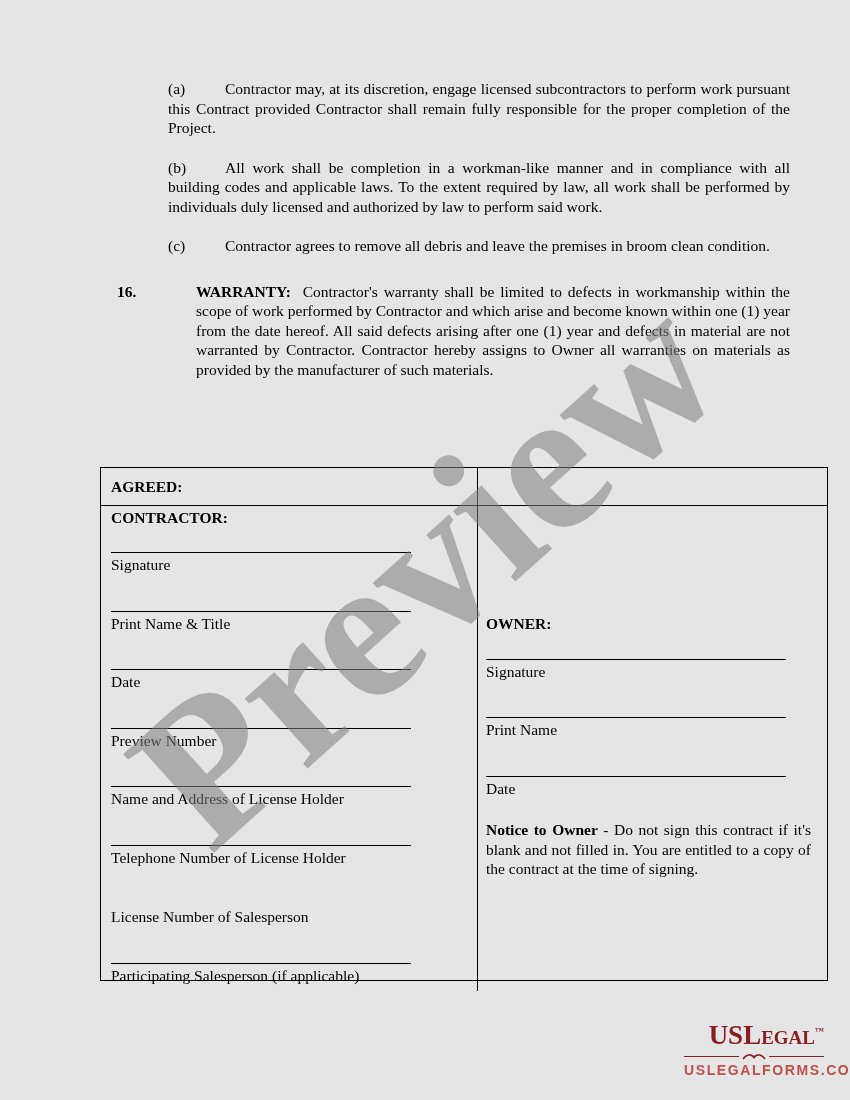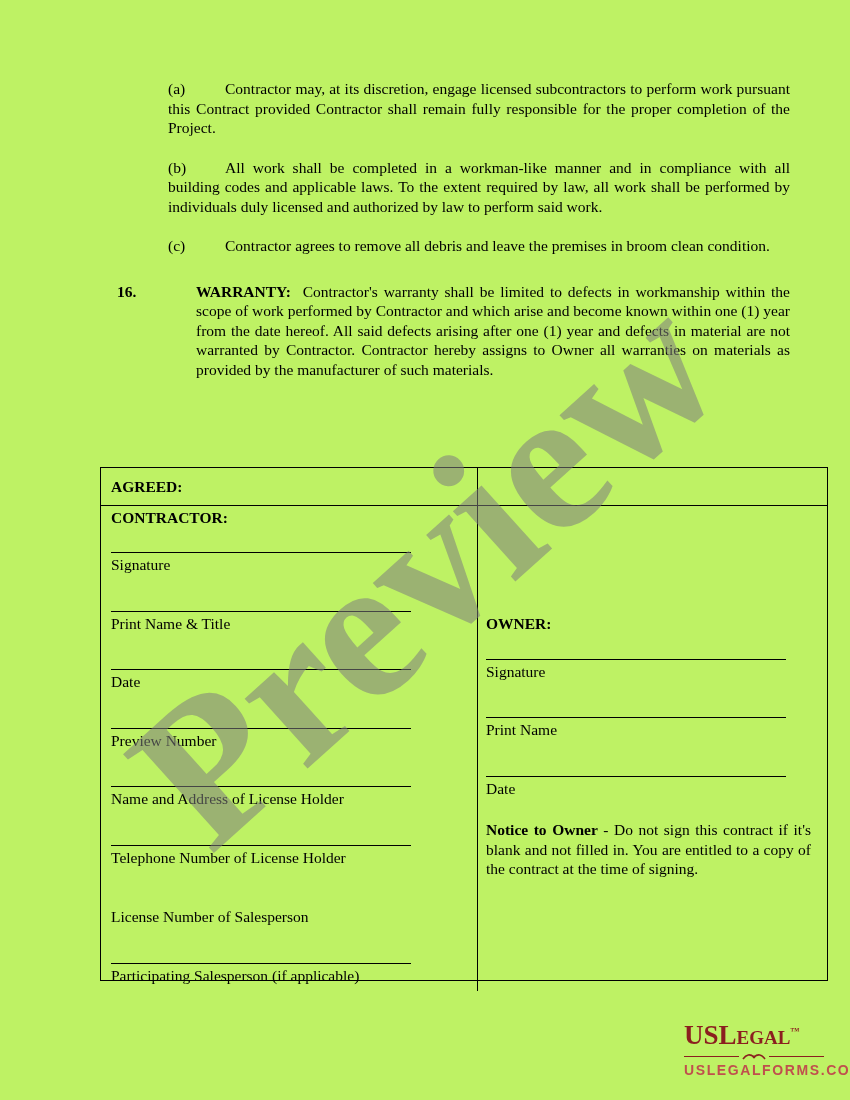--- a/index.html
+++ b/index.html
@@ -1,18 +1,18 @@
 <!DOCTYPE html>
 <html><head>
 <meta charset="utf-8">
 <style>
   html,body { margin:0; padding:0; background:#ffffff; }
   .page {
     position:relative; width:850px; height:1100px; margin:0 auto;
-    background:#bef264; color:#000;
+    background:#e5e5e5; color:#000;
     font-family:"Liberation Serif", serif; font-size:15.5px; line-height:1.26;
     overflow:hidden;
   }
   
   .content { position:absolute; top:79px; left:117px; width:673px; }
   p.para { margin:0 0 20px 51px; text-align:justify; }
   .plabel { display:inline-block; width:57px; }
   .item16 { display:flex; margin-top:26px; }
   .item16 .num { width:51px; font-weight:bold; flex:0 0 51px; }
   .item16 .body { flex:1; text-align:justify;margin-left:28px; }
@@ -43,41 +43,41 @@
   .watermark {
     position:absolute; left:25px; top:440px; width:800px; height:260px;
     display:flex; align-items:center; justify-content:center;
     transform:rotate(-42deg);
     font-size:205px; font-weight:bold; font-family:"Liberation Serif", serif;
     color:rgba(125,125,125,0.55);
     pointer-events:none; white-space:nowrap; z-index:5;
   }
 
   
-  .logo { position:absolute; right:26px; top:1022px; width:140px; text-align:left; z-index:2; }
+  .logo { position:absolute; right:26px; top:1022px; width:140px; text-align:right; z-index:2; }
   .logo-text { font-family:"Liberation Serif", serif; font-weight:bold; font-size:27px;
                color:#8b1f1f; line-height:1; }
   .logo-text .lg-legal { font-variant:small-caps; }
   .logo-text sup { font-size:9px; vertical-align:super; }
   .logo-divider { display:flex; align-items:center; justify-content:center; margin:2px 0 1px 0; }
   .logo-divider .bar { flex:1; height:1px; background:#8b1f1f; }
   .logo-divider .eagle { margin:0 3px; line-height:0; }
   .logo-sub { font-family:"Liberation Sans", sans-serif; font-size:14px; font-weight:bold;
               letter-spacing:1.6px; color:#c0504d; }
 </style>
 </head>
 <body>
 
 <div class="page">
 
   <div class="content">
 
     <p class="para"><span class="plabel">(a)</span><span>Contractor may, at its discretion, engage licensed subcontractors to perform work pursuant this Contract provided Contractor shall remain fully responsible for the proper completion of the Project.</span></p>
 
-    <p class="para"><span class="plabel">(b)</span><span>All work shall be completed in a workman-like manner and in compliance with all building codes and applicable laws. To the extent required by law, all work shall be performed by individuals duly licensed and authorized by law to perform said work.</span></p>
+    <p class="para"><span class="plabel">(b)</span><span>All work shall be completion in a workman-like manner and in compliance with all building codes and applicable laws. To the extent required by law, all work shall be performed by individuals duly licensed and authorized by law to perform said work.</span></p>
 
     <p class="para"><span class="plabel">(c)</span><span>Contractor agrees to remove all debris and leave the premises in broom clean condition.</span></p>
 
     <div class="item16">
       <div class="num">16.</div>
       <div class="body"><b>WARRANTY:</b>&nbsp;&nbsp;<span>Contractor's warranty shall be limited to defects in workmanship within the scope of work performed by Contractor and which arise and become known within one (1) year from the date hereof.  All said defects arising after one (1) year and defects in material are not warranted by Contractor.  Contractor hereby assigns to Owner all warranties on materials as provided by the manufacturer of such materials.</span></div>
     </div>
   </div>
 
   <div class="agreement">

